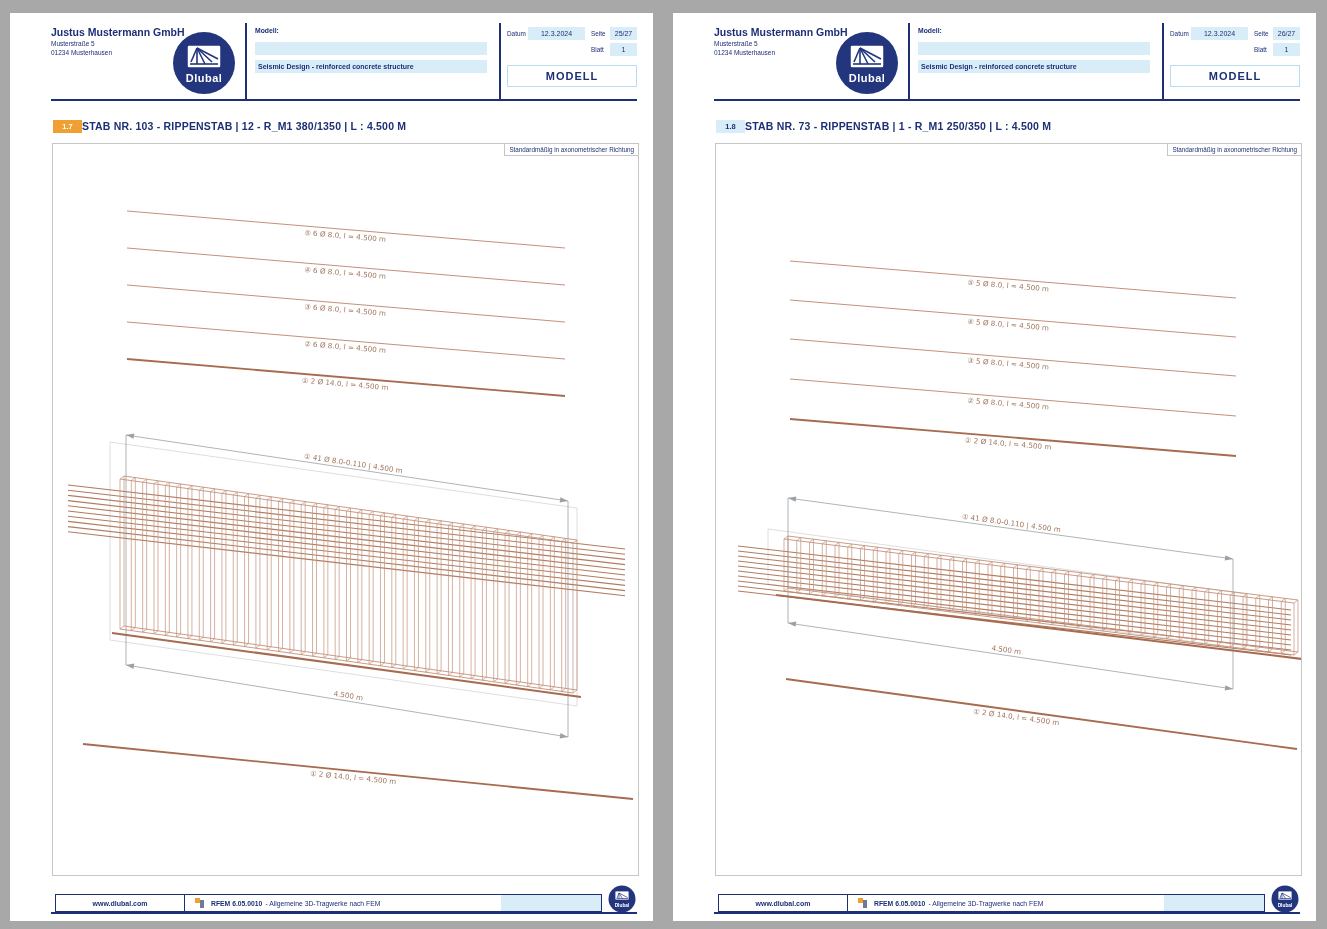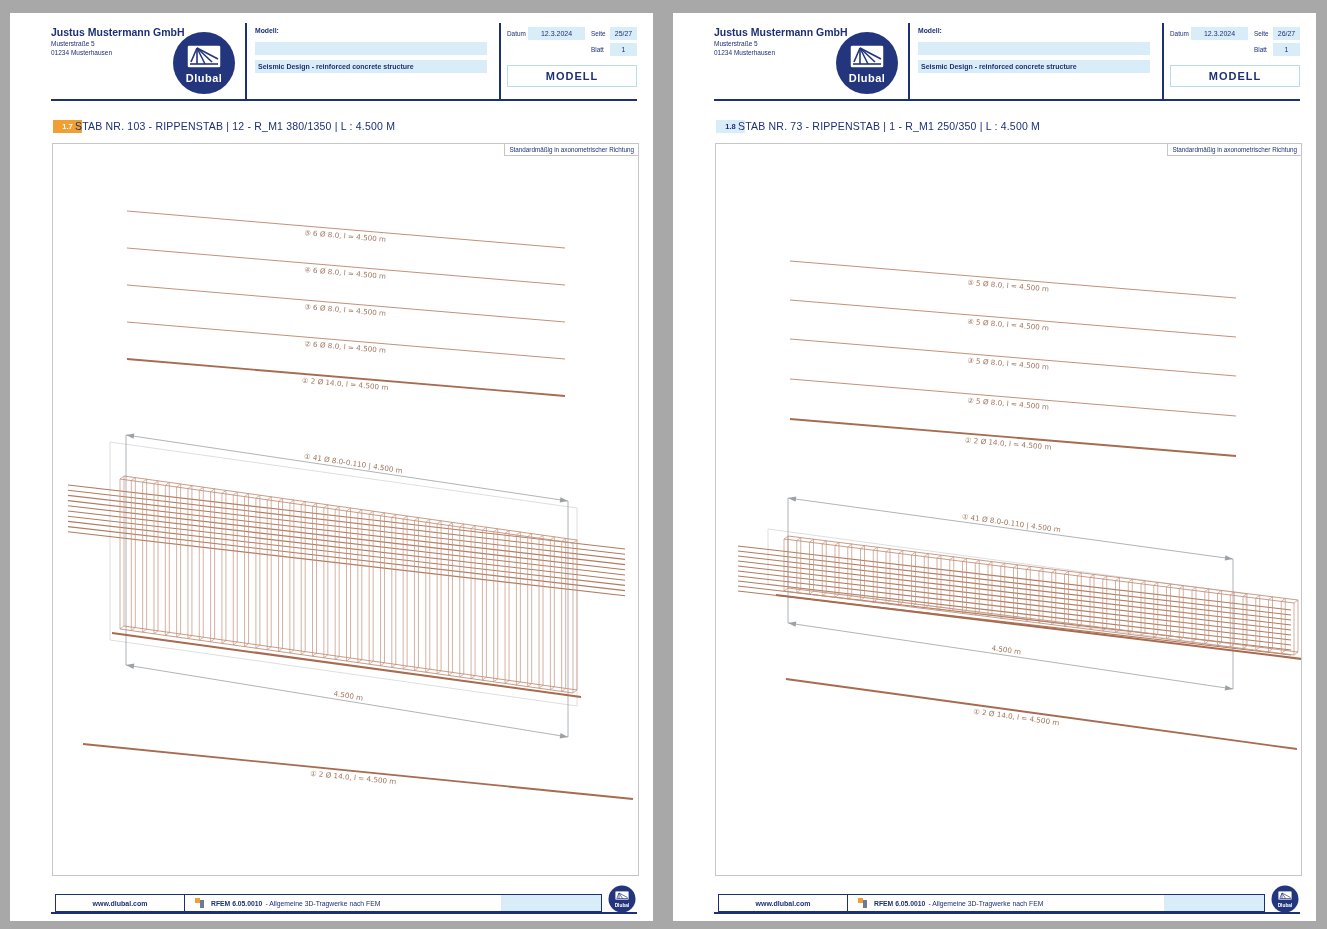--- a/index.html
+++ b/index.html
@@ -24,21 +24,21 @@
   .lab-seite{left:581px;top:17px}  .val-seite{left:600px;top:14px;width:27px}
   .lab-blatt{left:581px;top:33px}  .val-blatt{left:600px;top:30px;width:27px}
   .stamp{position:absolute;left:497px;top:52px;width:130px;height:22px;border:1.5px solid #b8dcf2;
          display:flex;align-items:center;justify-content:center;font-weight:bold;font-size:11px;
          color:#1d3076;letter-spacing:1px;box-sizing:border-box}
   .hdr-rule{position:absolute;left:41px;top:86px;width:586px;height:2px;background:#1d3076}
 
   
   .sec-badge{position:absolute;left:43px;top:107px;width:29px;height:13px;font-size:7.5px;
              font-weight:bold;text-align:center;line-height:13px}
-  .sec-title{position:absolute;left:65px;top:107px;font-size:10.5px;font-weight:normal;color:#1d3076;letter-spacing:.2px;white-space:nowrap}
+  .sec-title{position:absolute;left:72px;top:107px;font-size:10.5px;font-weight:bold;color:#1d3076;letter-spacing:.2px;white-space:nowrap}
 
   
   .frame{position:absolute;left:42px;top:130px;width:585px;height:731px;border:1px solid #c6c6c6}
   .frame svg{position:absolute;left:0;top:0}
   .frame-note{position:absolute;right:0;top:0;border-left:1px solid #c6c6c6;border-bottom:1px solid #c6c6c6;
               font-size:6.3px;color:#1d3076;padding:2px 4px;background:#fff;z-index:2}
   .dlabel{font:7.2px "DejaVu Sans",sans-serif;fill:#a1765f}
 
   
   .footer-box{position:absolute;left:45px;top:881px;width:547px;height:18px;border:1.2px solid #1d3076;

